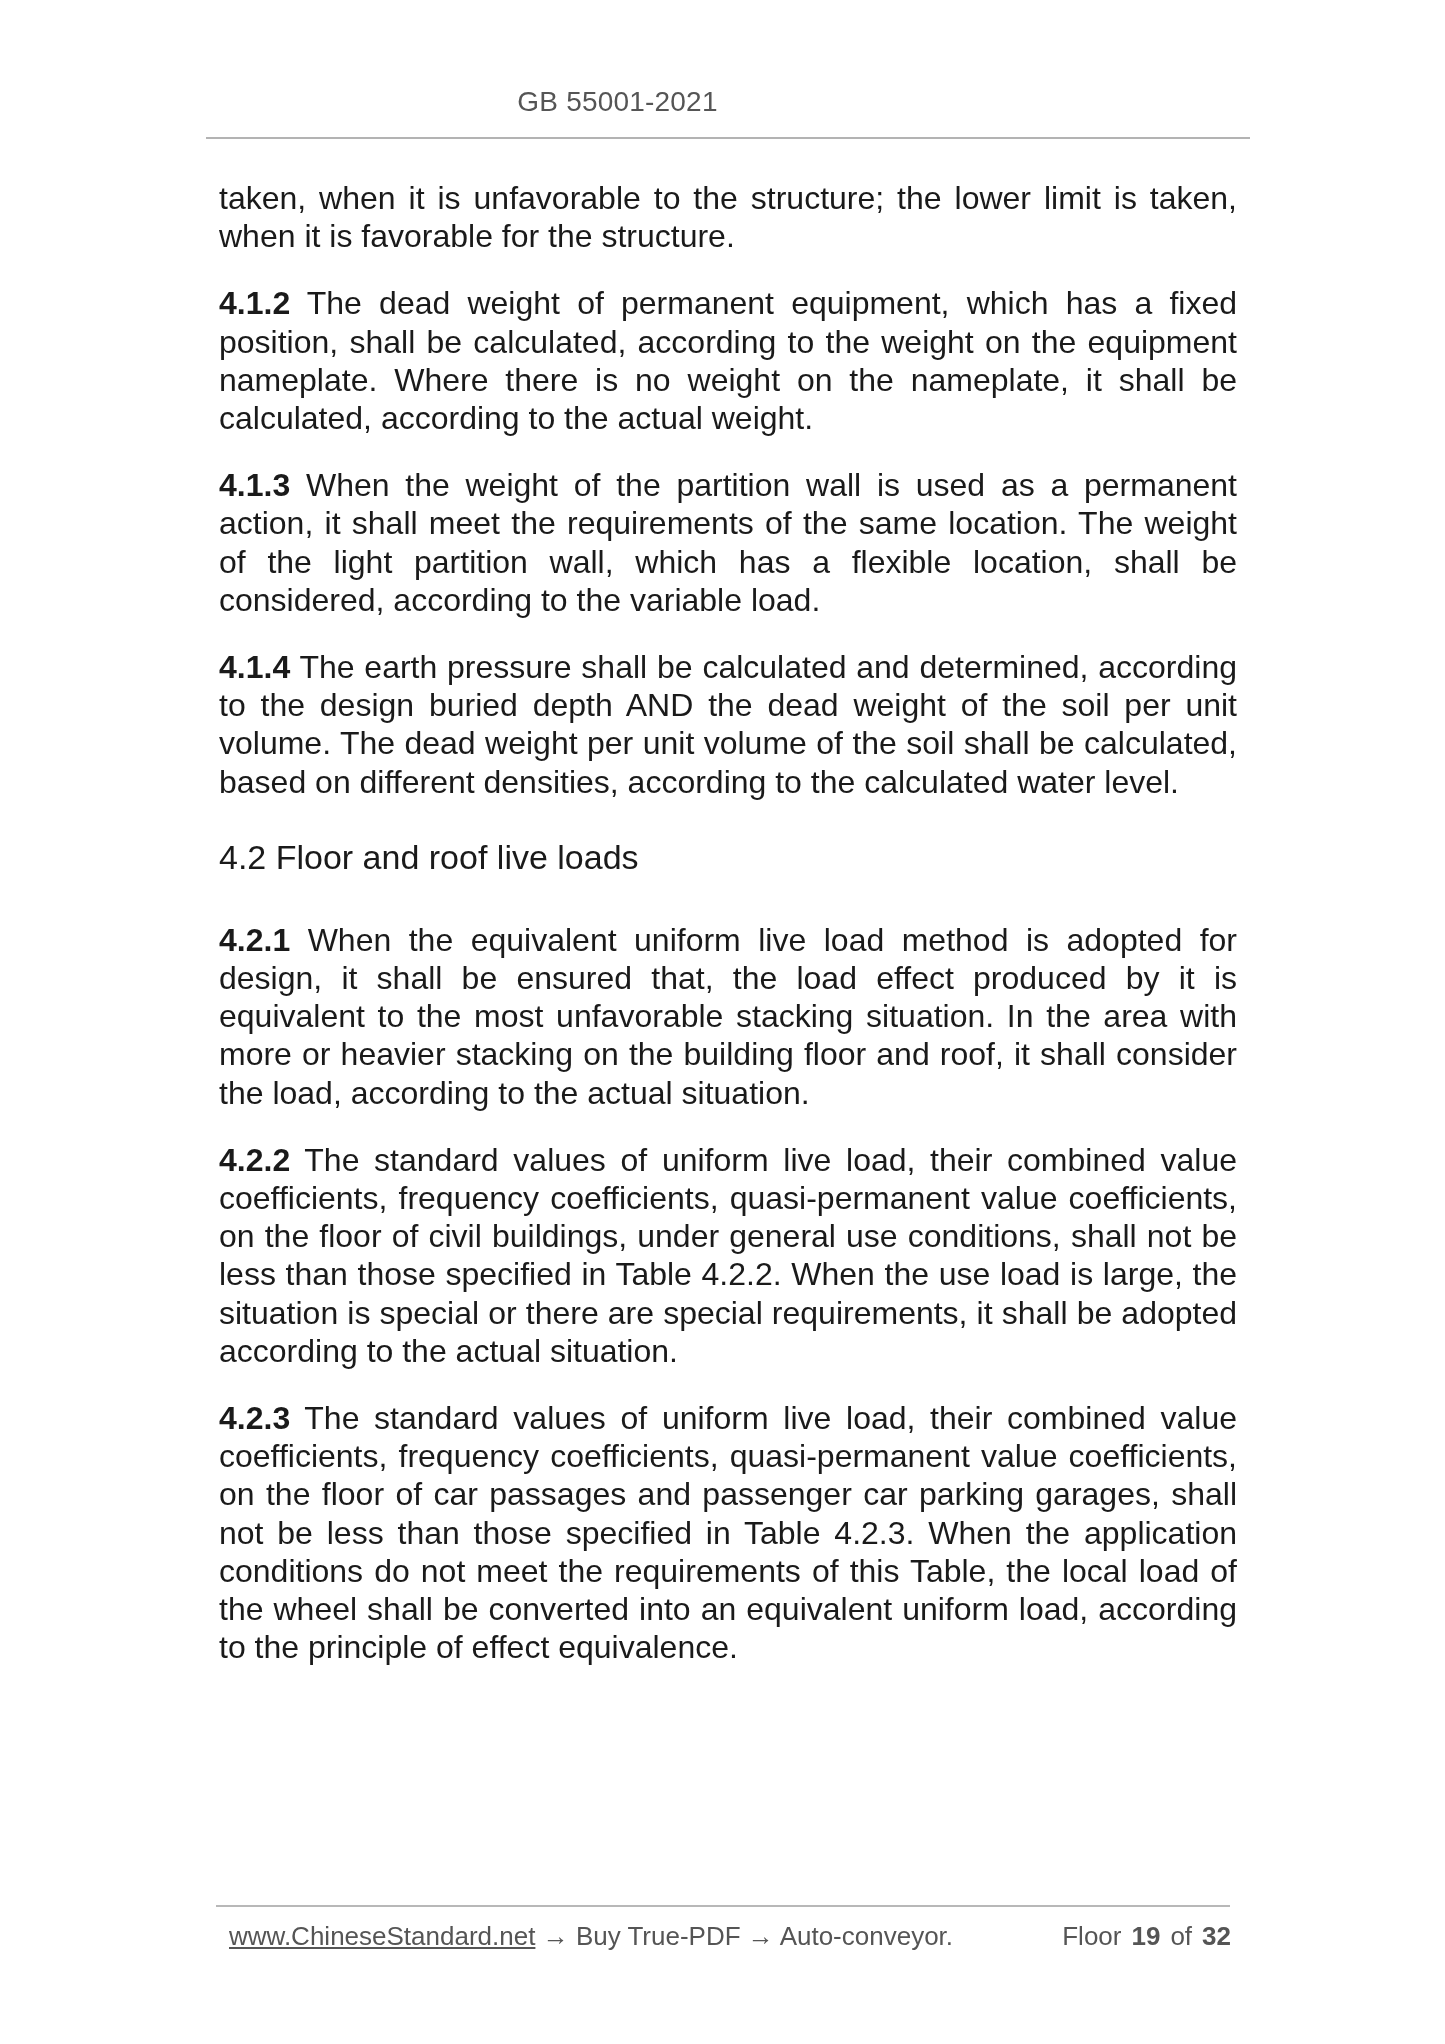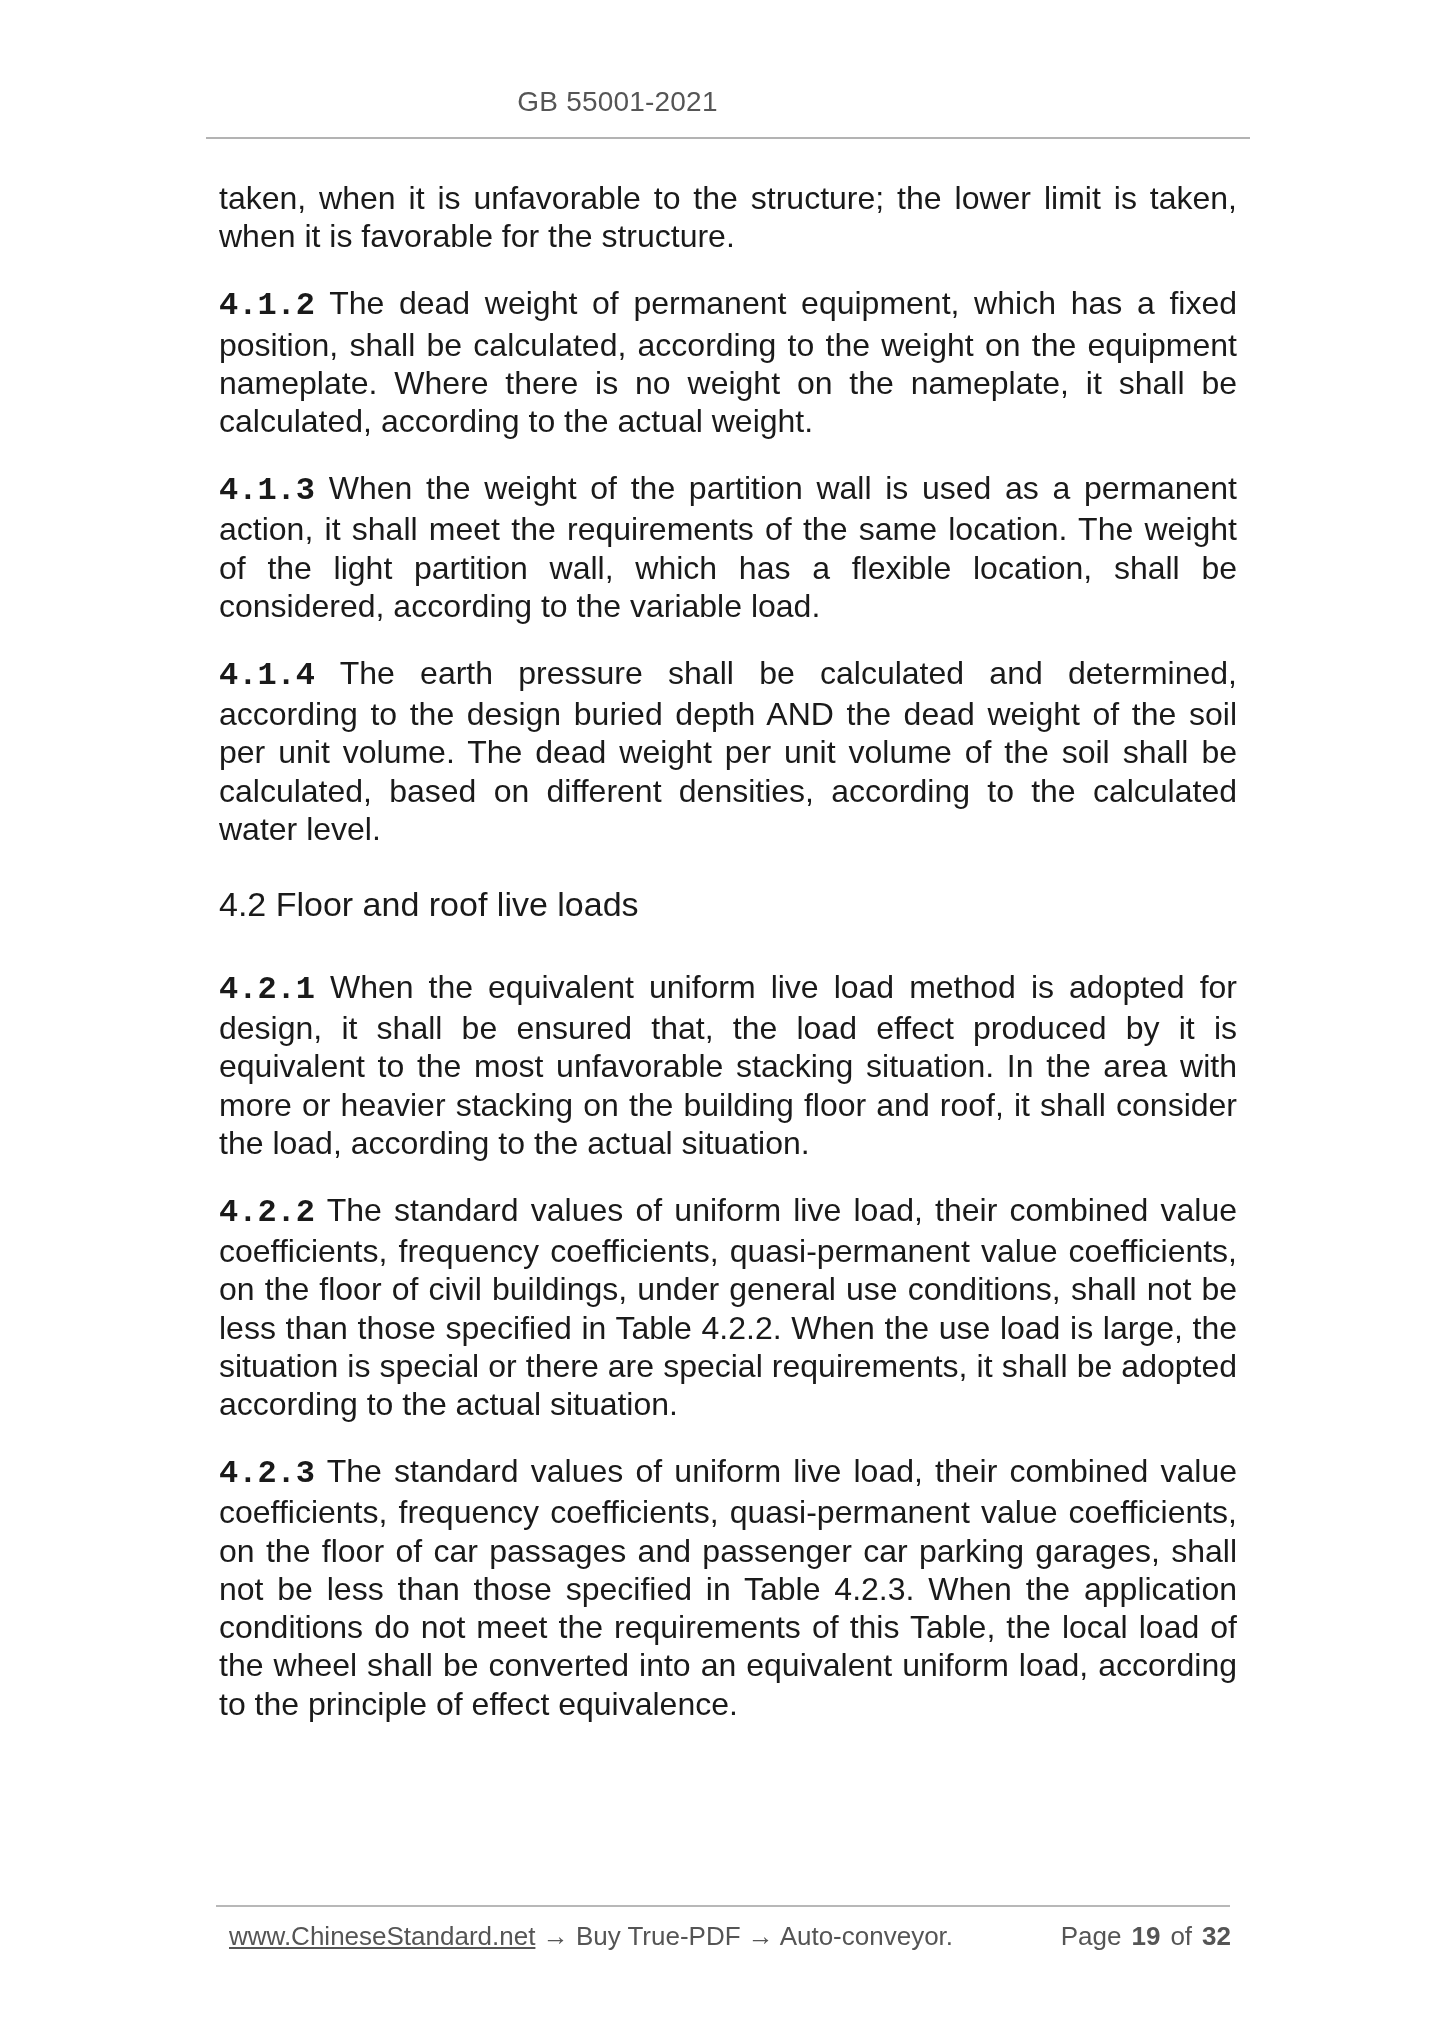--- a/index.html
+++ b/index.html
@@ -16,21 +16,21 @@
     position: absolute; left: 206px; width: 1044px; top: 137px; height: 0;
     border-top: 2px solid #b3b3b3;
   }
   .content {
     position: absolute; left: 219px; width: 1018px; top: 170px;
   }
   .para {
     font-size: 32px; line-height: 38.2px; text-align: justify;
     margin: 9px 0 29px 0;
   }
-  .para .num { font-weight: bold; font-family: Liberation Mono, monospace; }
+  .para .num { font-weight: bold; }
   .section-heading {
     font-size: 34px; font-weight: normal; margin: 36px 0 44px 0; line-height: 40px;
   }
   .footer-rule {
     position: absolute; left: 216px; width: 1014px; top: 1905px; height: 0;
     border-top: 2px solid #b8b8b8;
   }
   .footer {
     position: absolute; left: 219px; top: 1916px; width: 1018px; height: 40px;
     font-size: 26px; color: #555555; line-height: 40px;
@@ -77,15 +77,15 @@
 <div class="footer-rule"></div>
 <div class="footer">
   <div class="footer-left">
     <span class="footer-link">www.ChineseStandard.net</span>
     <span>→</span>
     <span>Buy True-PDF</span>
     <span>→</span>
     <span>Auto-conveyor.</span>
   </div>
   <div class="footer-right">
-    <span>Page</span><span class="sp"></span><b>19</b><span class="sp"></span><span>of</span><span class="sp"></span><b>32</b>
+    <span>Floor</span><span class="sp"></span><b>19</b><span class="sp"></span><span>of</span><span class="sp"></span><b>32</b>
   </div>
 </div>
 
 </body></html>

